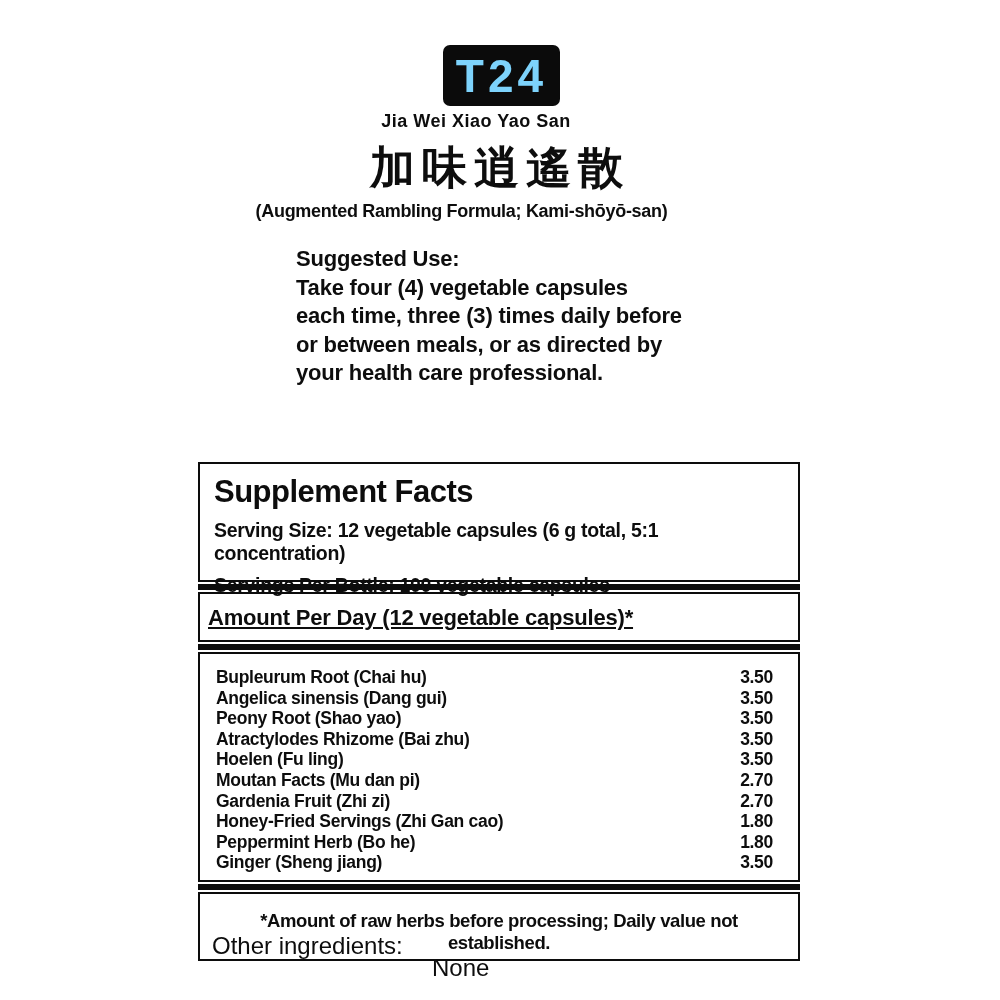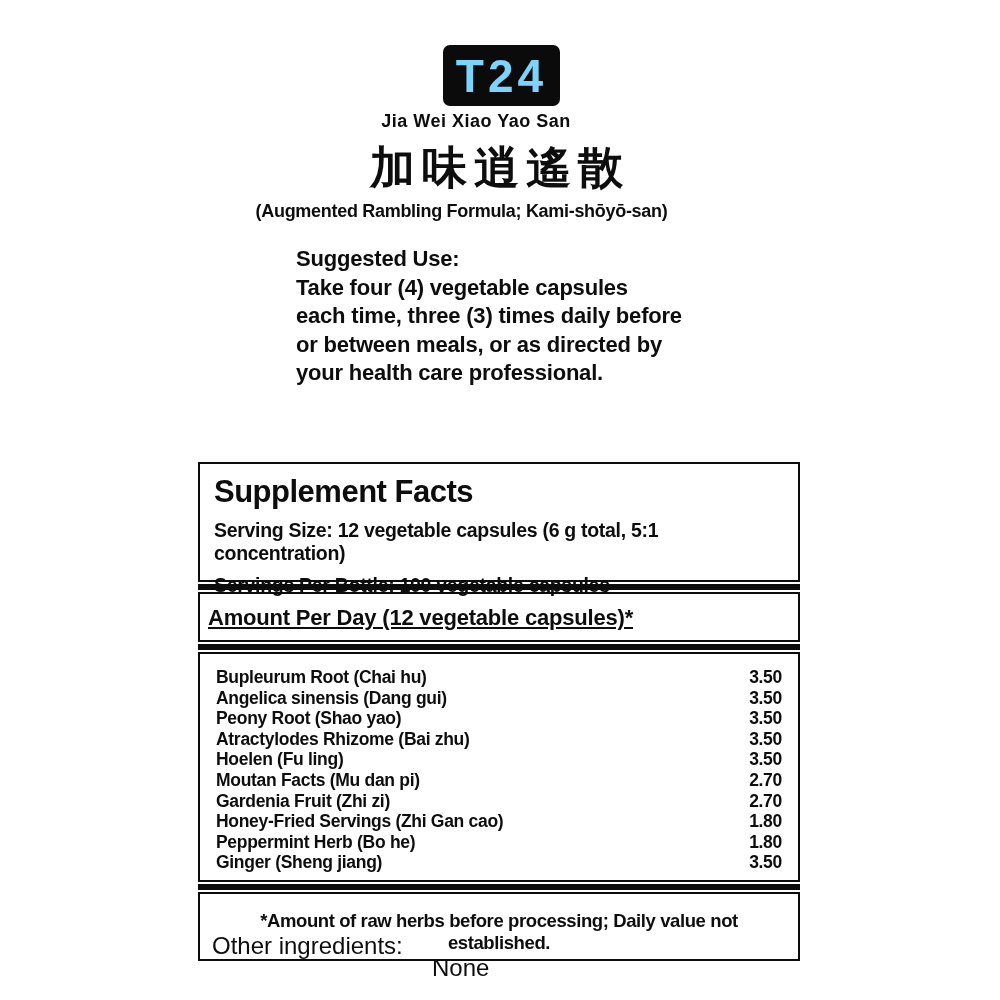--- a/index.html
+++ b/index.html
@@ -45,21 +45,21 @@
   .facts-box { border: 2.5px solid #0c0c0c; background: #fff; }
   .divider-bar { height: 6px; background: #0c0c0c; margin: 2px 0; }
 
   .box-a { height: 120px; padding: 10px 12px 0 14px; margin-top: 24px; }
   .facts-title { font-size: 31px; font-weight: 700; letter-spacing: -0.5px; }
   .serving-line { font-size: 19.5px; font-weight: 600; margin-top: 9px; letter-spacing: -0.3px; }
 
   .box-b { height: 50px; padding: 11px 12px 0 8px; text-decoration: underline; }
   .amount-header { font-size: 22px; font-weight: 700; letter-spacing: -0.2px; }
 
-  .box-c { height: 230px; padding: 13px 16px 0 16px; }
+  .box-c { height: 230px; padding: 13px 25px 0 16px; }
   .ing-row {
     display: flex; justify-content: space-between; align-items: baseline;
     font-size: 17.5px; font-weight: 600; line-height: 20.6px; letter-spacing: -0.3px;
   }
   .ing-amount { font-weight: 600; }
 
   .box-d { height: 69px; padding: 16px 10px 0 10px; text-align: center; }
   .footnote { font-size: 18.5px; font-weight: 700; letter-spacing: -0.4px; }
 
   

